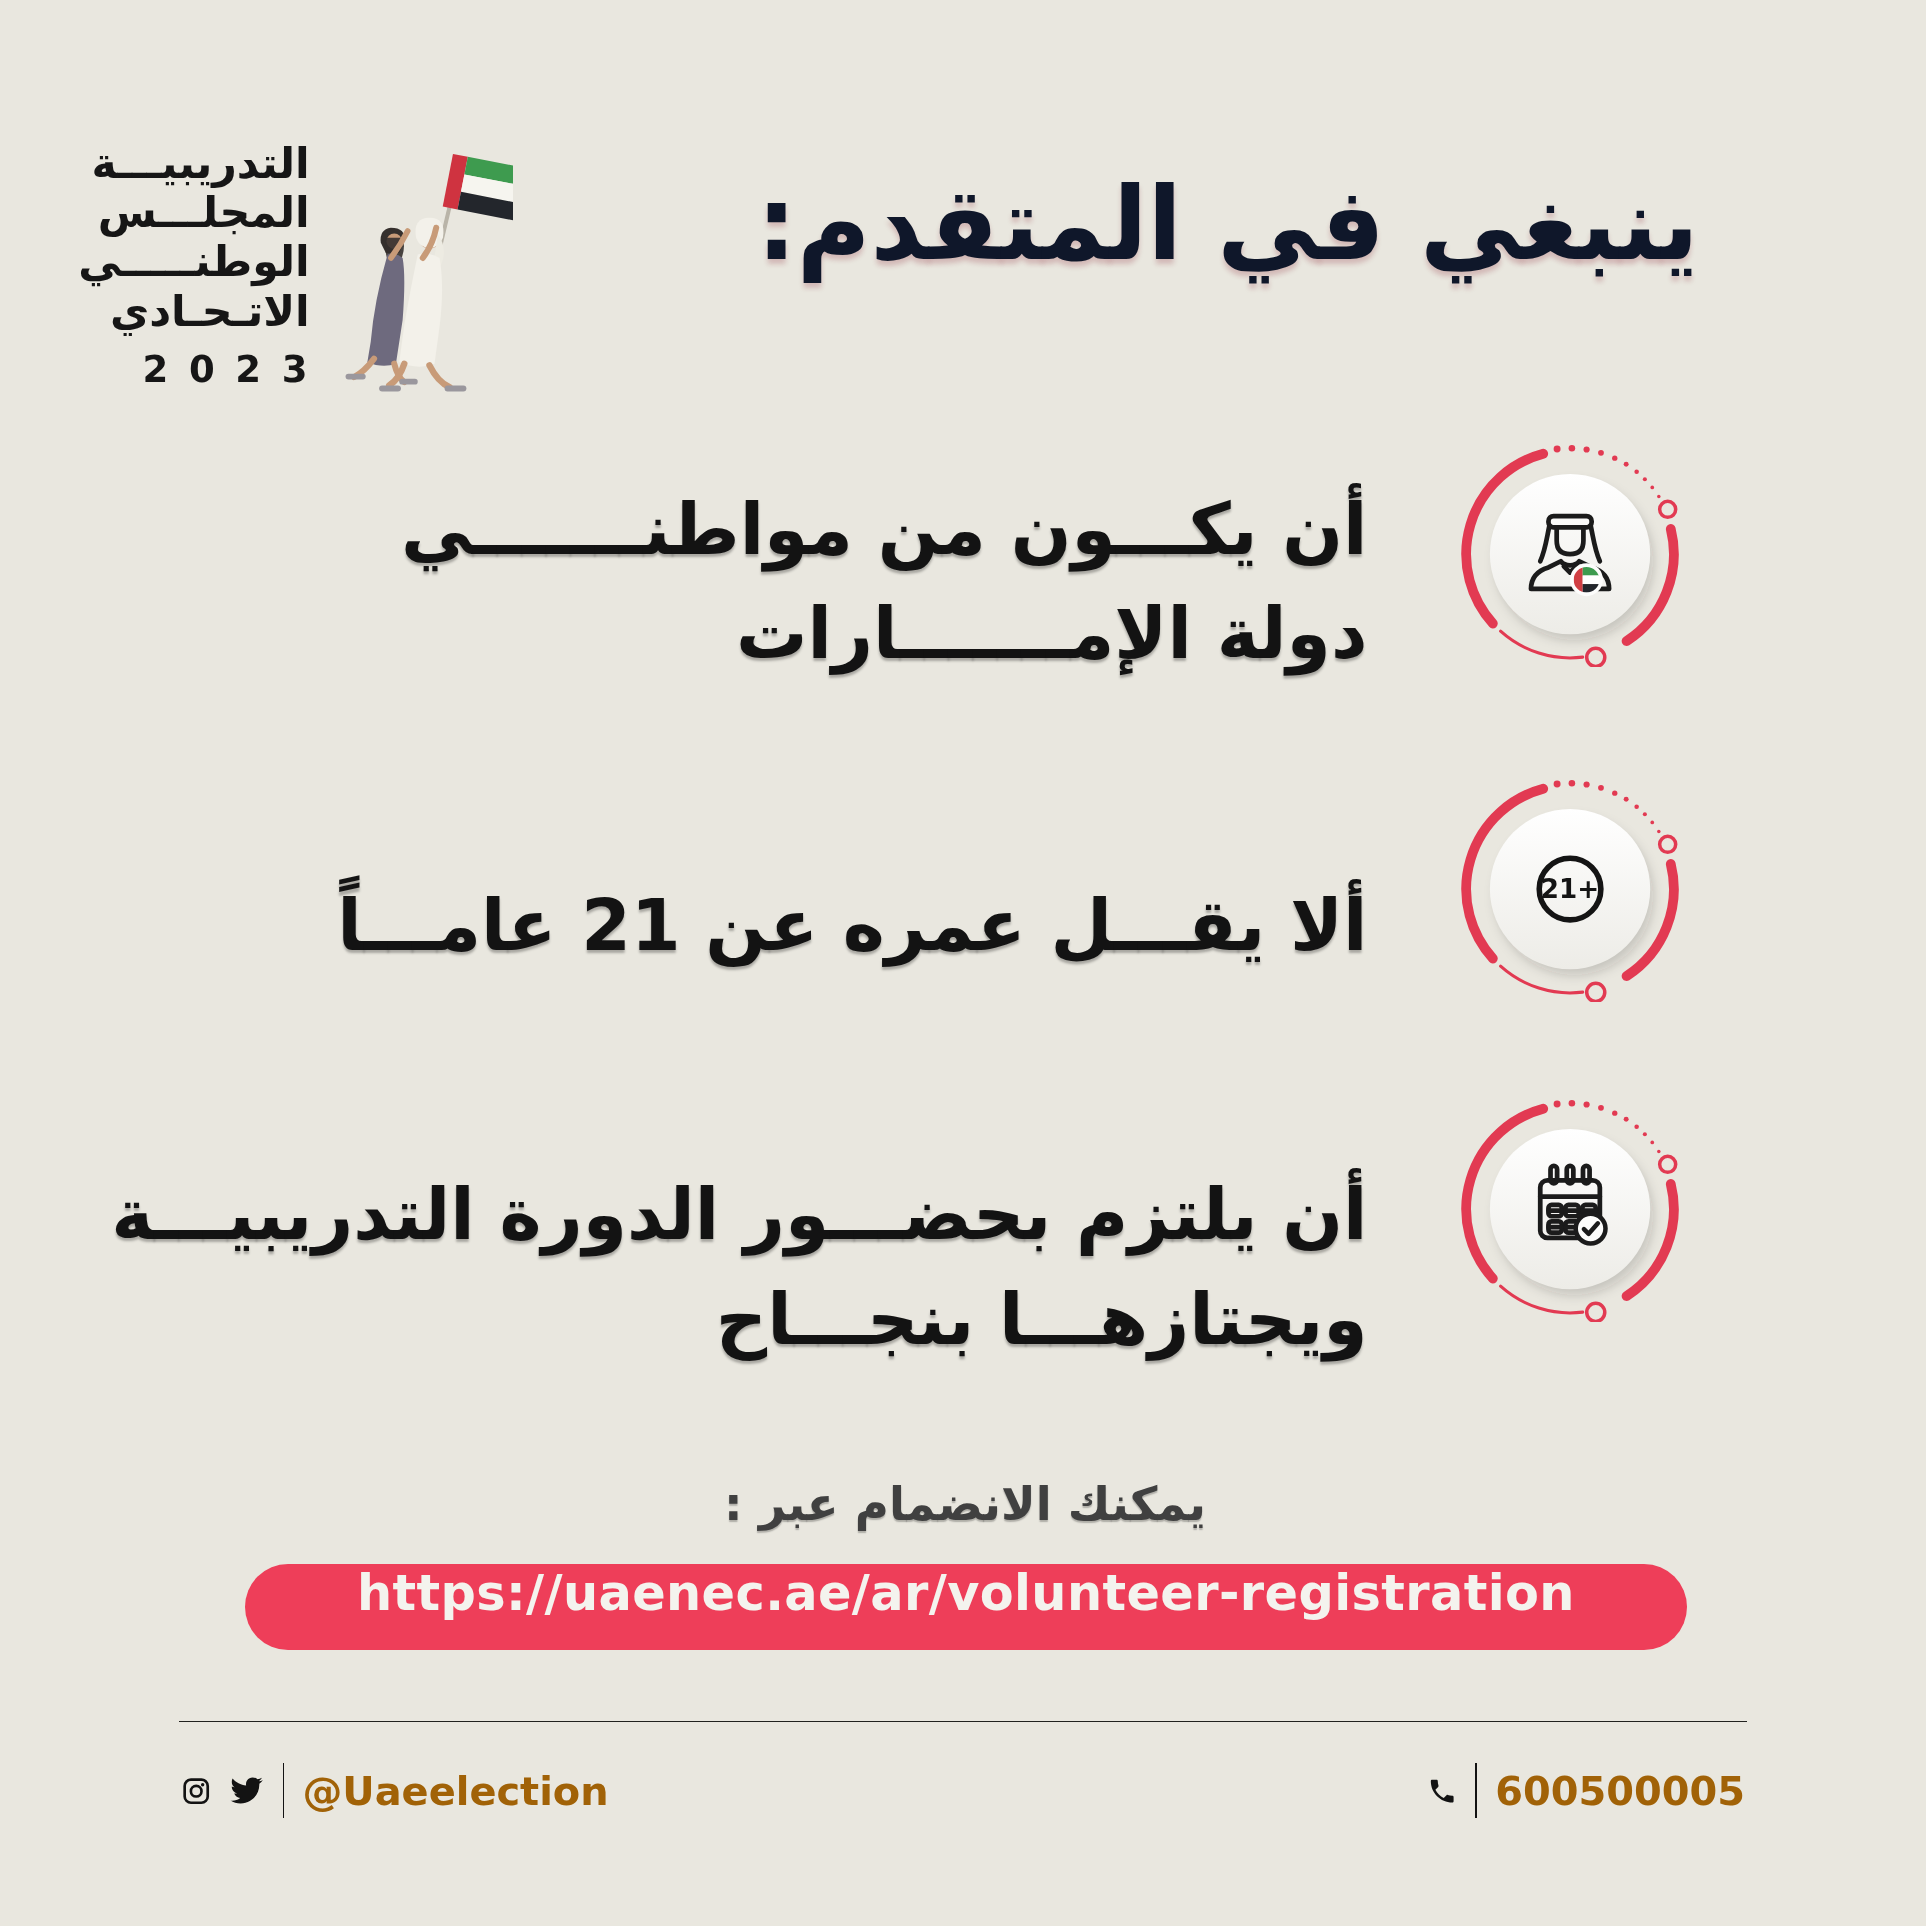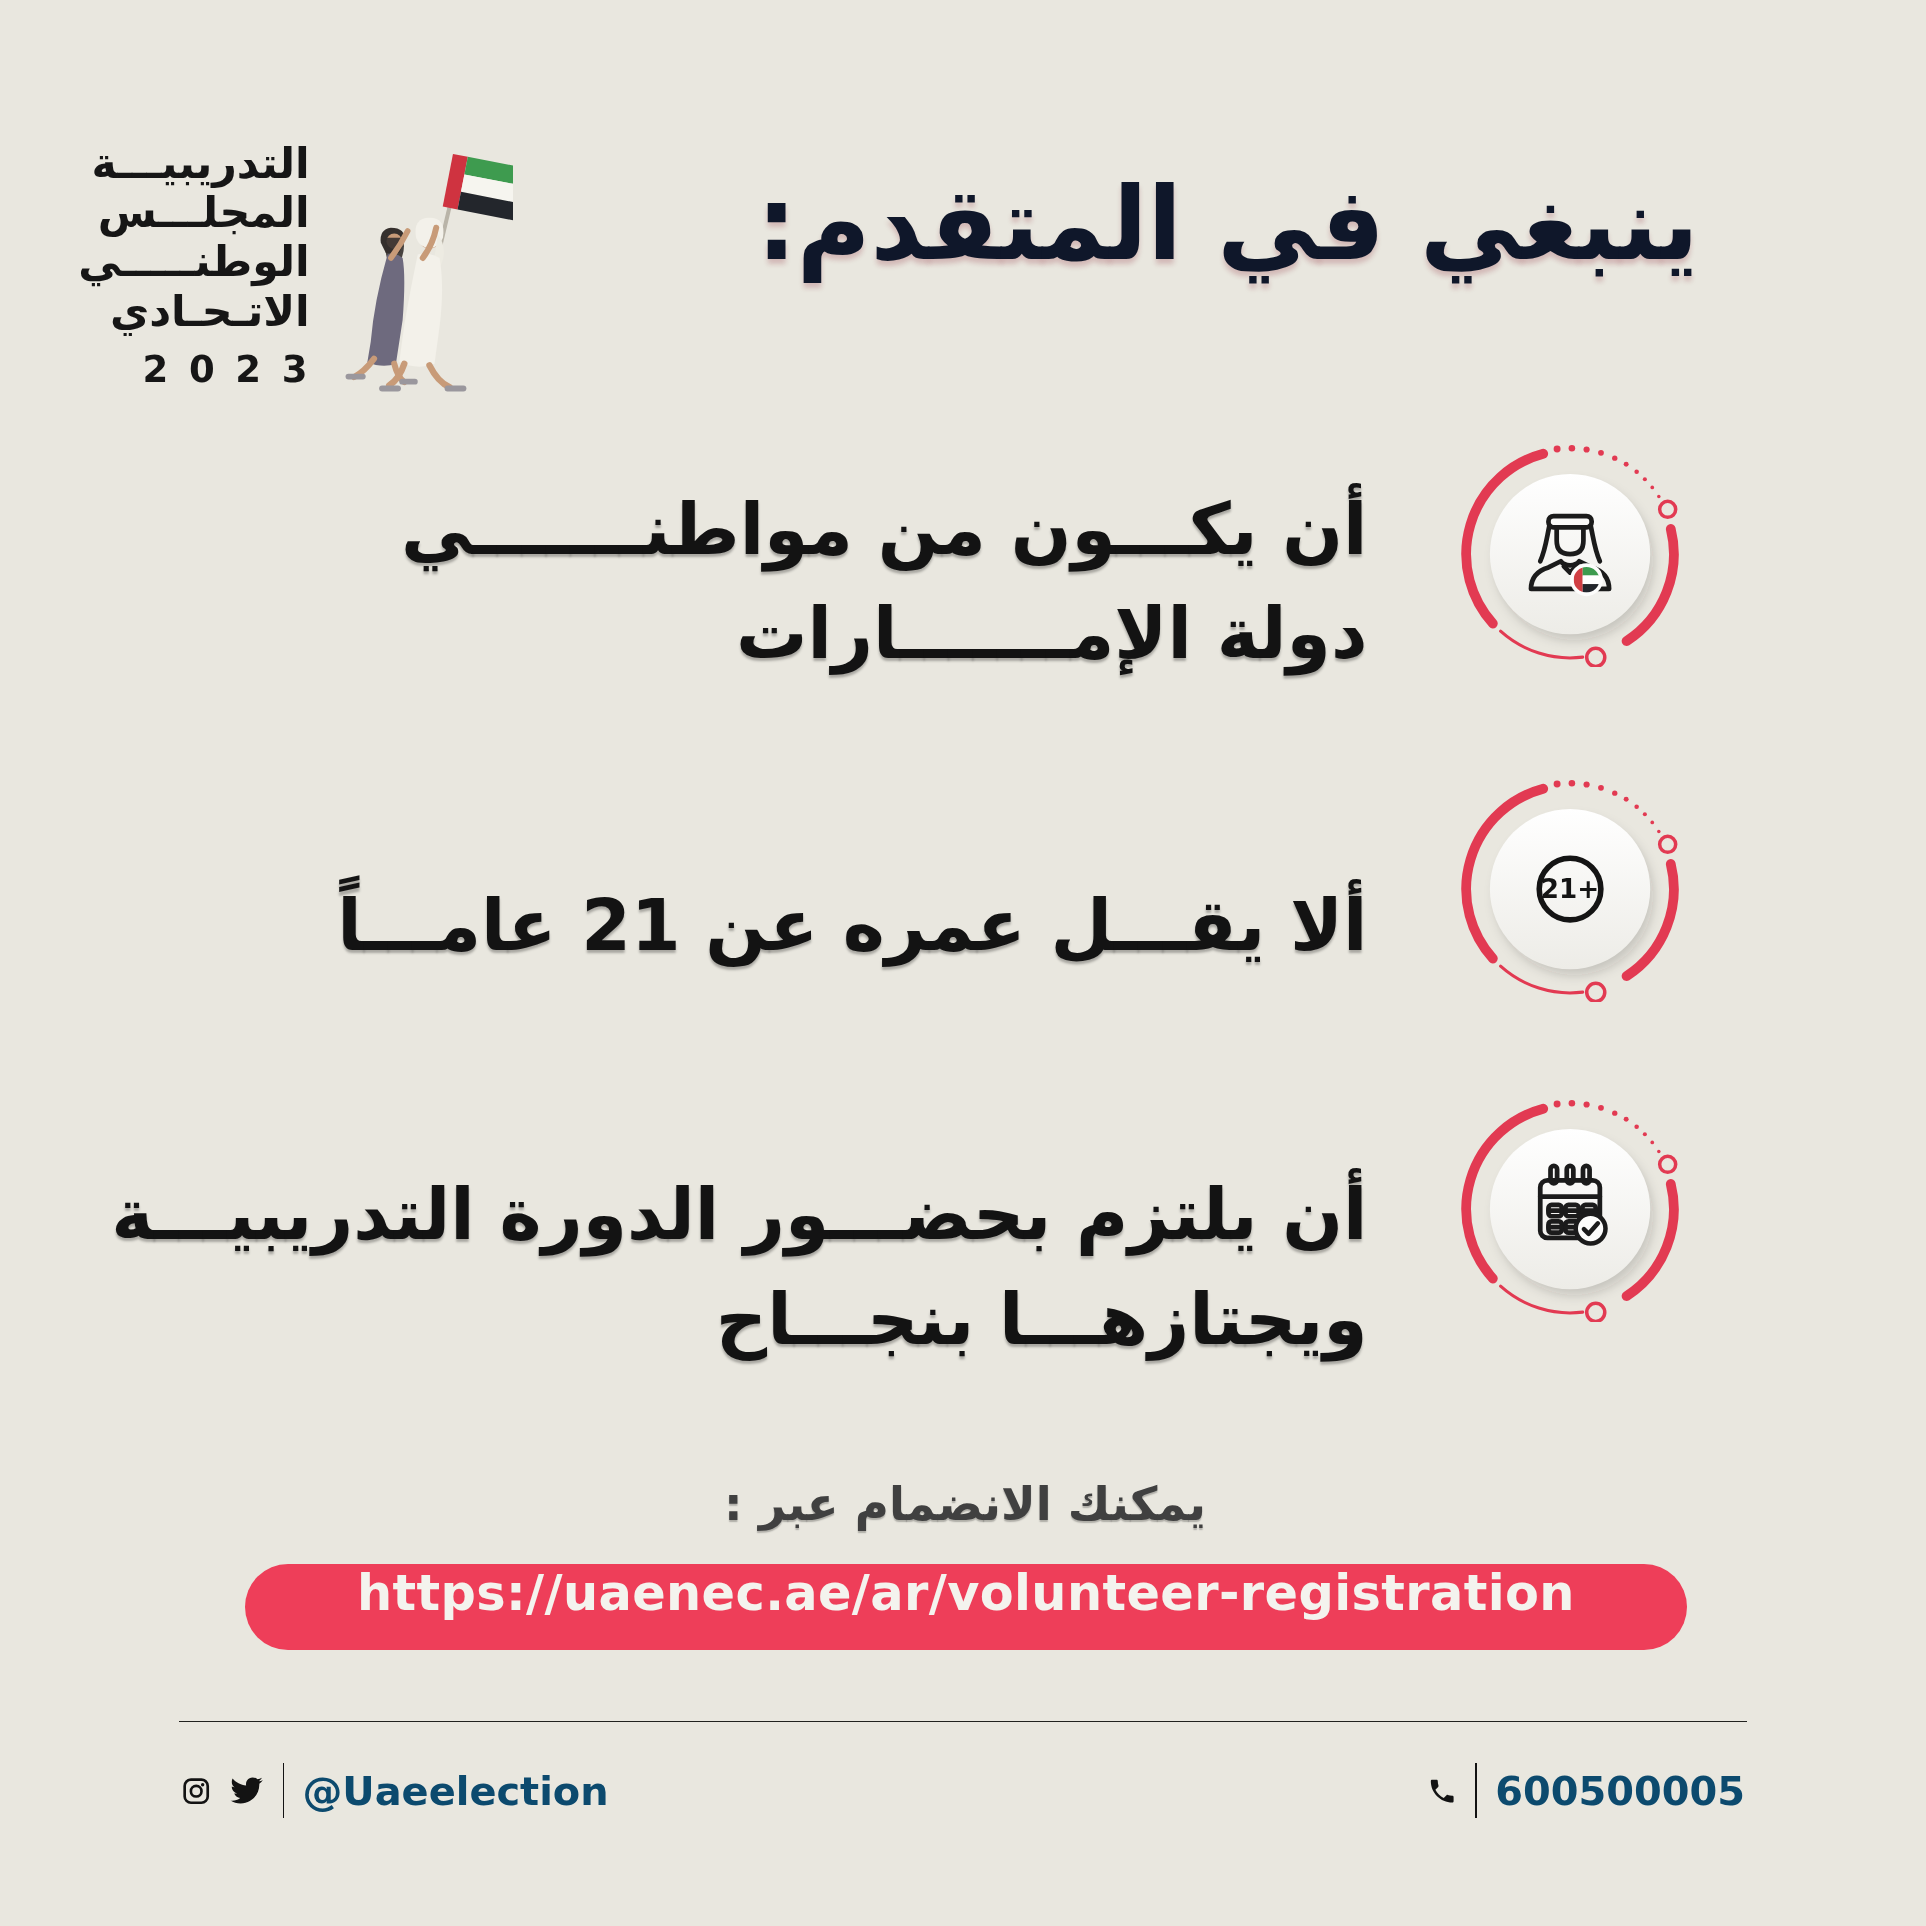--- a/index.html
+++ b/index.html
@@ -33,21 +33,21 @@
               font-size:2.45rem;font-weight:600;color:#404040;
               text-shadow:0 0.04em 0.03em rgba(0,0,0,0.25);}
   .url-pill{position:absolute;top:81.2%;left:12.7%;width:74.9%;height:4.45%;
             border-radius:3rem;display:flex;align-items:flex-start;justify-content:center;
             color:#F4F3EE;font-size:2.6rem;font-weight:700;letter-spacing:0.02rem;cursor:pointer;}
 
   
   .footer-line{position:absolute;top:89.35%;left:9.3%;width:81.4%;height:0.07rem;background:#22221f;}
   .footer{position:absolute;top:91.3%;left:9.4%;right:9.4%;height:3.4rem;
           display:flex;justify-content:space-between;align-items:center;}
-  .fgroup{display:flex;align-items:center;gap:0.95rem;font-size:2.1rem;font-weight:700;color:#0c4a6e;}
+  .fgroup{display:flex;align-items:center;gap:0.95rem;font-size:2.1rem;font-weight:700;color:#a16207;}
   .vdiv{width:0.09rem;height:2.9rem;background:#131313;}
   .ficon{width:1.85rem;height:1.85rem;color:#131313;}
   .ficon.small{width:1.6rem;height:1.6rem;}
 </style>
 </head>
 <body>
 
 <svg style="position:absolute;width:0;height:0" aria-hidden="true">
   <defs>
     <linearGradient id="circGrad" x1="0" y1="0" x2="0" y2="1">

